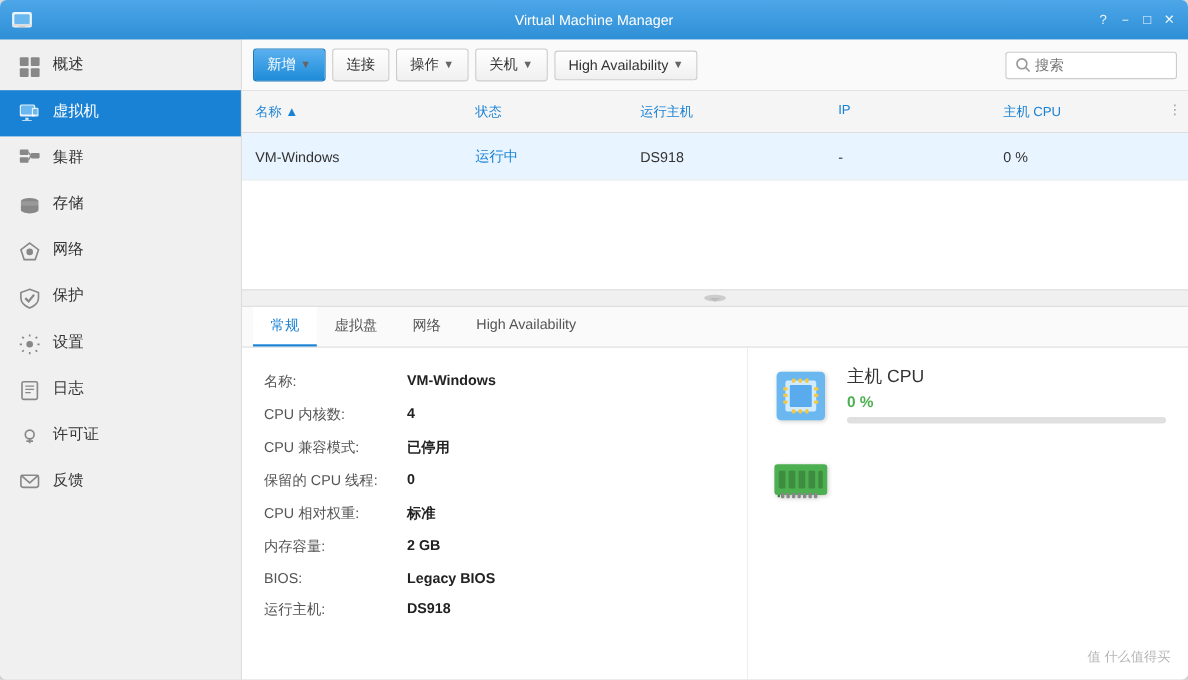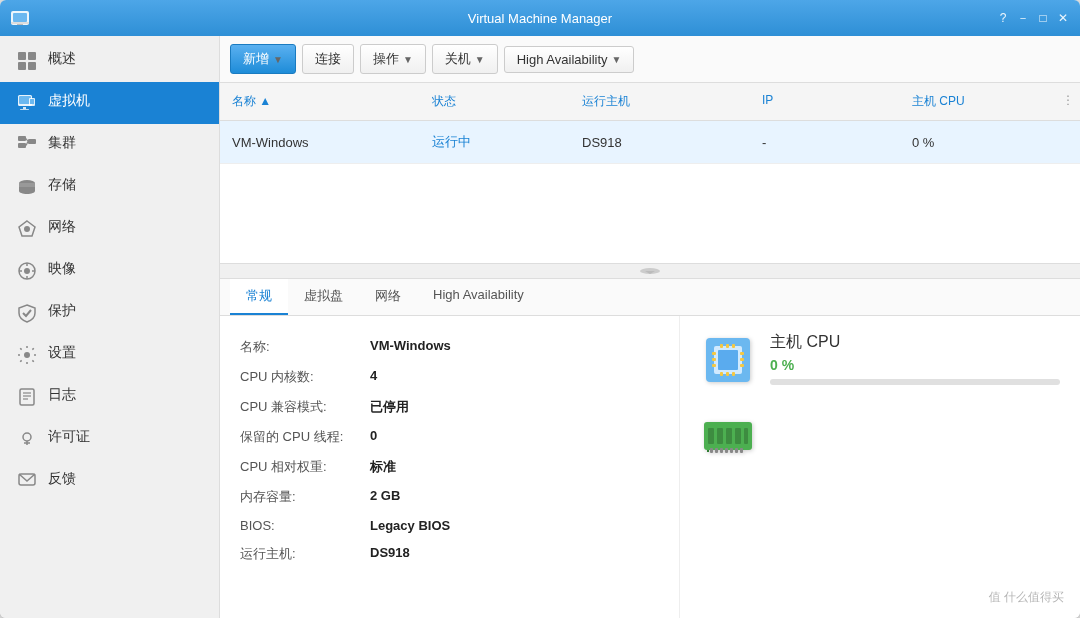--- a/index.html
+++ b/index.html
@@ -396,33 +396,20 @@
         <span>存储</span>
       </div>
       <div class="sidebar-item">
         <span class="sidebar-icon">
           <svg width="20" height="20" viewBox="0 0 20 20">
               <polygon points="10,2 18,8 15,17 5,17 2,8" fill="none" stroke="#888" stroke-width="1.5"></polygon>
               <circle cx="10" cy="10" r="3" fill="#888"></circle>
             </svg>
         </span>
         <span>网络</span>
-      </div>
-      <div class="sidebar-item">
-        <span class="sidebar-icon">
-          <svg width="20" height="20" viewBox="0 0 20 20">
-              <circle cx="10" cy="10" r="8" fill="none" stroke="#888" stroke-width="1.5"></circle>
-              <circle cx="10" cy="10" r="3" fill="#888"></circle>
-              <line x1="10" y1="2" x2="10" y2="5" stroke="#888" stroke-width="1.5"></line>
-              <line x1="10" y1="15" x2="10" y2="18" stroke="#888" stroke-width="1.5"></line>
-              <line x1="2" y1="10" x2="5" y2="10" stroke="#888" stroke-width="1.5"></line>
-              <line x1="15" y1="10" x2="18" y2="10" stroke="#888" stroke-width="1.5"></line>
-            </svg>
-        </span>
-        <span>映像</span>
       </div>
       <div class="sidebar-item">
         <span class="sidebar-icon">
           <svg width="20" height="20" viewBox="0 0 20 20">
               <path d="M10 2 L18 5 L18 10 C18 14.5 14 17.5 10 19 C6 17.5 2 14.5 2 10 L2 5 Z" fill="none" stroke="#888" stroke-width="1.5"></path>
               <path d="M6 10 L9 13 L14 7" stroke="#888" stroke-width="2" fill="none"></path>
             </svg>
         </span>
         <span>保护</span>
       </div>
@@ -482,20 +469,27 @@
           <span class="btn-arrow">▼</span>
         </button>
         <button class="btn">
           <span>关机</span>
           <span class="btn-arrow">▼</span>
         </button>
         <button class="ha-btn">
           <span>High Availability</span>
           <span class="btn-arrow">▼</span>
         </button>
+        <div class="search-box">
+          <svg width="14" height="14" viewBox="0 0 14 14">
+              <circle cx="6" cy="6" r="4.5" fill="none" stroke="#999" stroke-width="1.5"></circle>
+              <line x1="9.5" y1="9.5" x2="13" y2="13" stroke="#999" stroke-width="1.5"></line>
+            </svg>
+          <input type="text" placeholder="搜索" style="">
+        </div>
       </div>
 
       <div class="table-area">
         <div class="table-header">
           <div class="th th-name" style="color:#1a82d4;">名称 ▲</div>
           <div class="th th-status" style="color:#1a82d4;">状态</div>
           <div class="th th-host" style="color:#1a82d4;">运行主机</div>
           <div class="th th-ip" style="color:#1a82d4;">IP</div>
           <div class="th th-cpu" style="color:#1a82d4;">主机 CPU</div>
           <div class="th th-more" style="color:#999;">⋮</div>

